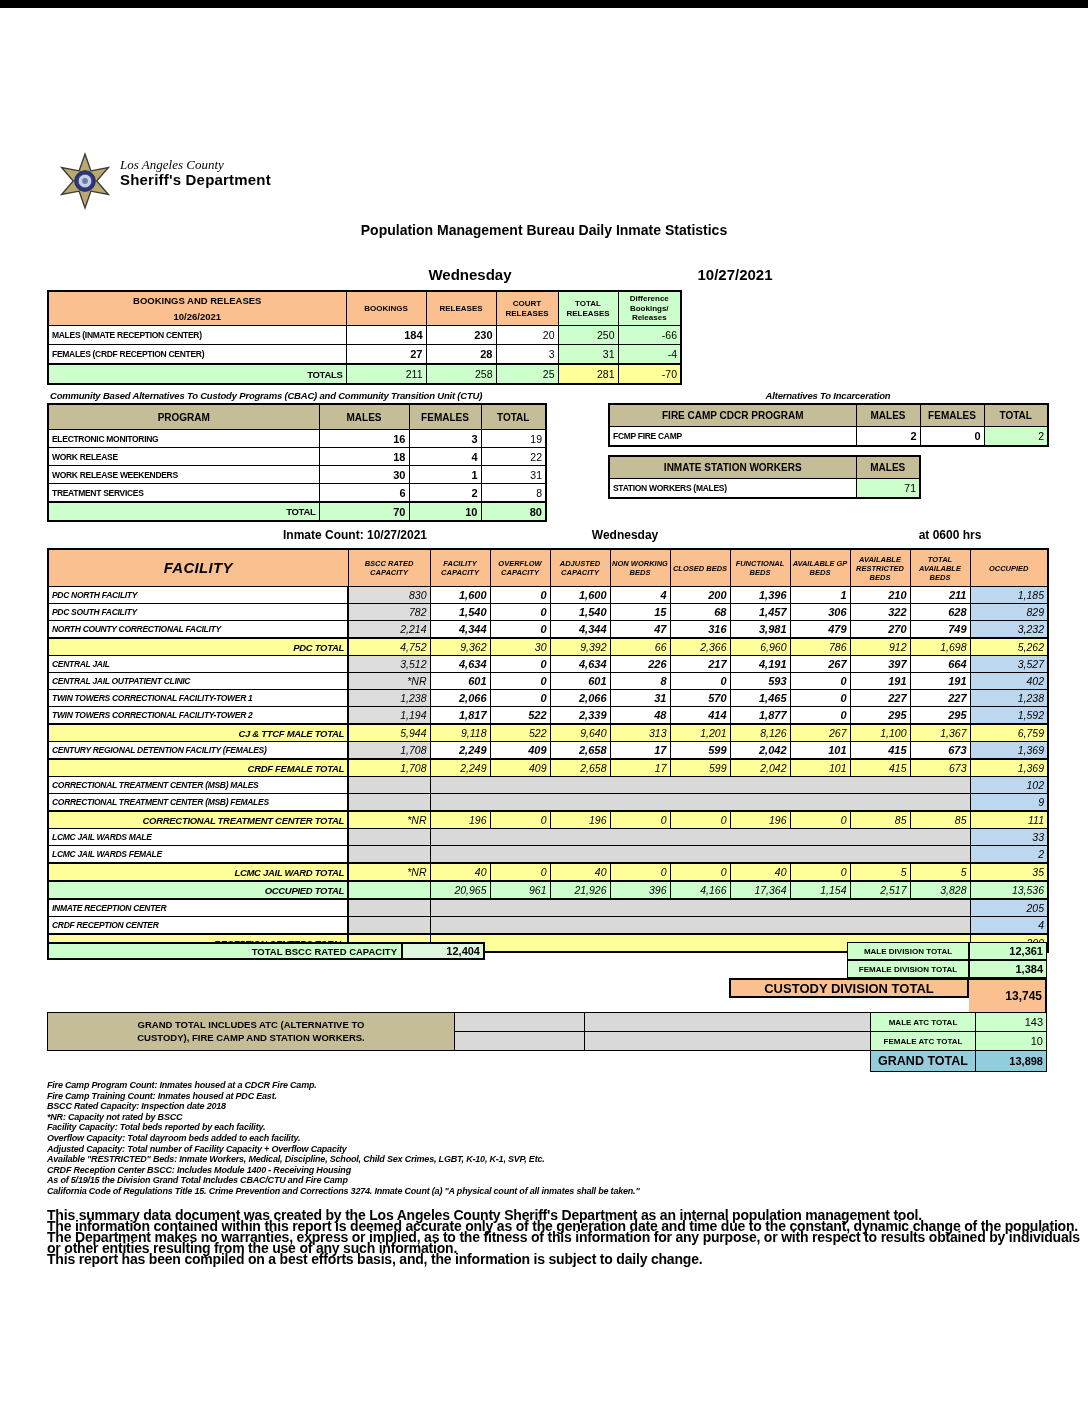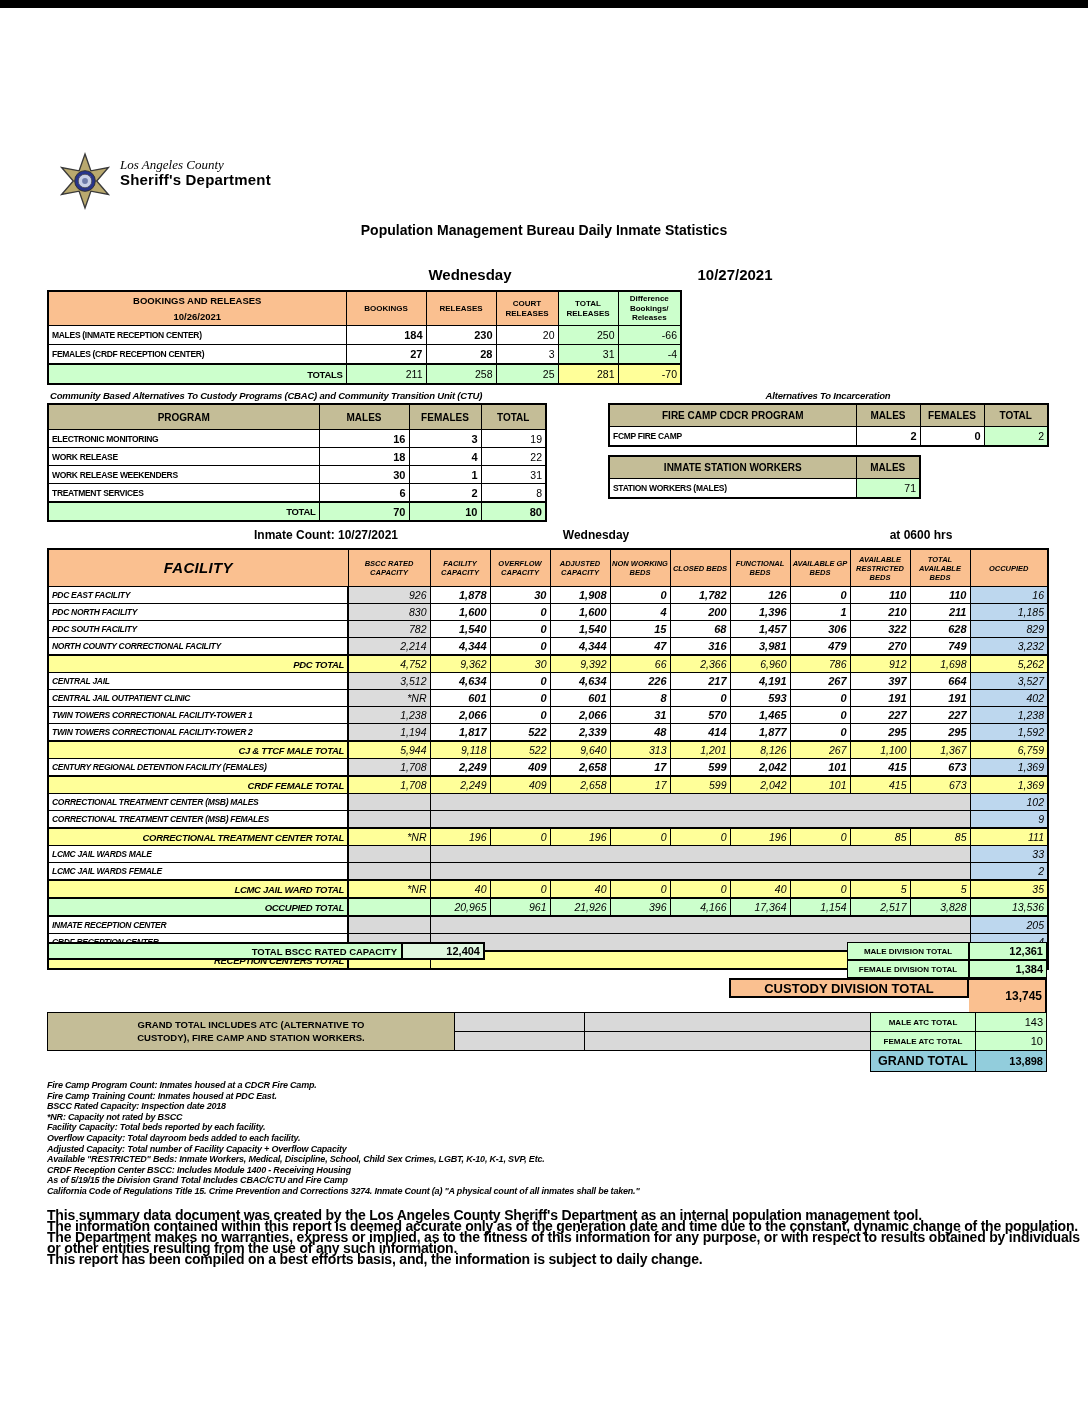--- a/index.html
+++ b/index.html
@@ -49,21 +49,21 @@
   .cbac td{height:17px;}
   .cbac tr.tot td{border-top:2px solid #000;}
   .fcamp{position:absolute;top:403px;left:608px;width:439px;border:2px solid #000;}
   .fcamp th{background:#C4BD97;font-size:10px;font-weight:700;text-align:center;height:21px;}
   .fcamp td{height:18px;}
   .sworkers{position:absolute;top:455px;left:608px;width:311px;border:2px solid #000;}
   .sworkers th{background:#C4BD97;font-size:10px;font-weight:700;text-align:center;height:21px;}
   .sworkers td{height:18px;}
 
   
-  .fac-cap{position:absolute;top:528px;left:36px;width:1000px;height:18px;}
+  .fac-cap{position:absolute;top:528px;left:65px;width:1000px;height:18px;}
   .fac-cap span{position:absolute;font-size:12px;font-weight:700;text-align:center;}
   .cap-l{left:180px;width:220px;}
   .cap-c{left:460px;width:200px;}
   .cap-r{left:790px;width:190px;}
 
   
   .fac{position:absolute;top:548px;left:47px;width:1000px;border:2px solid #000;font-style:italic;}
   .fac th{background:#FAC090;font-size:7.5px;font-weight:700;text-align:center;
     line-height:1.2;white-space:normal;height:36px;padding:0 1px;}
   .fac th.fcy{font-size:15px;letter-spacing:.3px;}
@@ -307,34 +307,20 @@
       <th>CLOSED BEDS</th>
       <th>FUNCTIONAL BEDS</th>
       <th>AVAILABLE GP BEDS</th>
       <th>AVAILABLE RESTRICTED BEDS</th>
       <th>TOTAL AVAILABLE BEDS</th>
       <th>OCCUPIED</th>
     </tr>
   </thead>
   <tbody>
       <tr class="r-facility">
-        <td class="lbl">PDC EAST FACILITY</td>
-        <td class="num bscc">926</td>
-        <td class="num mid">1,878</td>
-        <td class="num mid">30</td>
-        <td class="num mid">1,908</td>
-        <td class="num mid">0</td>
-        <td class="num mid">1,782</td>
-        <td class="num mid">126</td>
-        <td class="num mid">0</td>
-        <td class="num mid">110</td>
-        <td class="num mid">110</td>
-        <td class="num occ">16</td>
-      </tr>
-      <tr class="r-facility">
         <td class="lbl">PDC NORTH FACILITY</td>
         <td class="num bscc">830</td>
         <td class="num mid">1,600</td>
         <td class="num mid">0</td>
         <td class="num mid">1,600</td>
         <td class="num mid">4</td>
         <td class="num mid">200</td>
         <td class="num mid">1,396</td>
         <td class="num mid">1</td>
         <td class="num mid">210</td>

